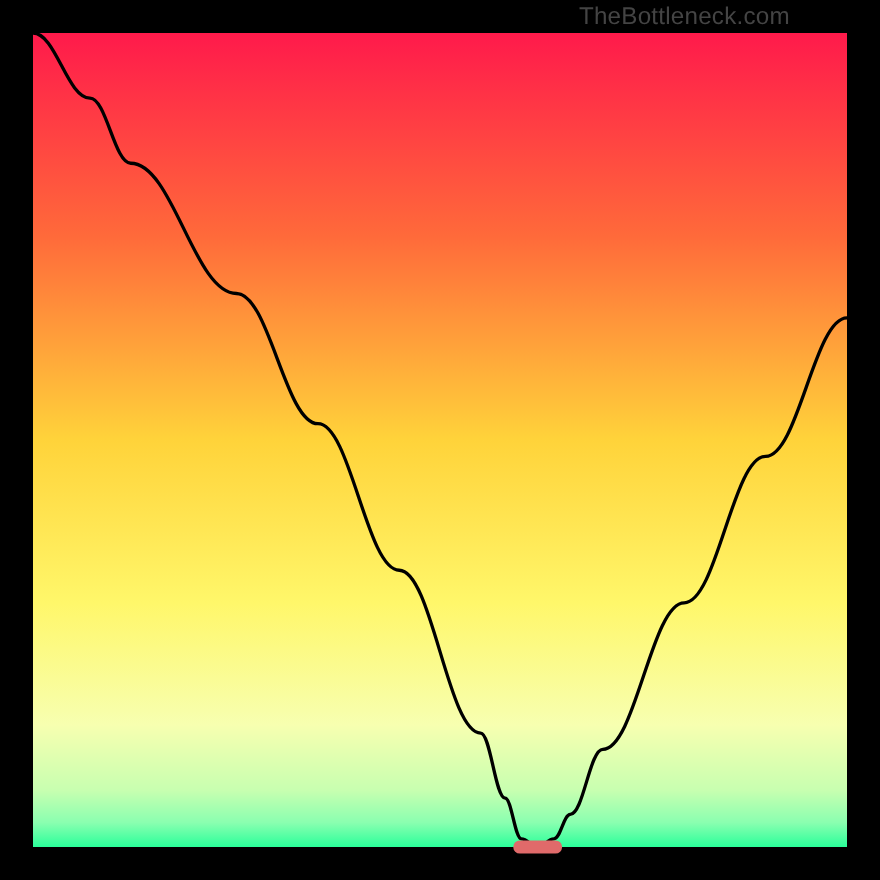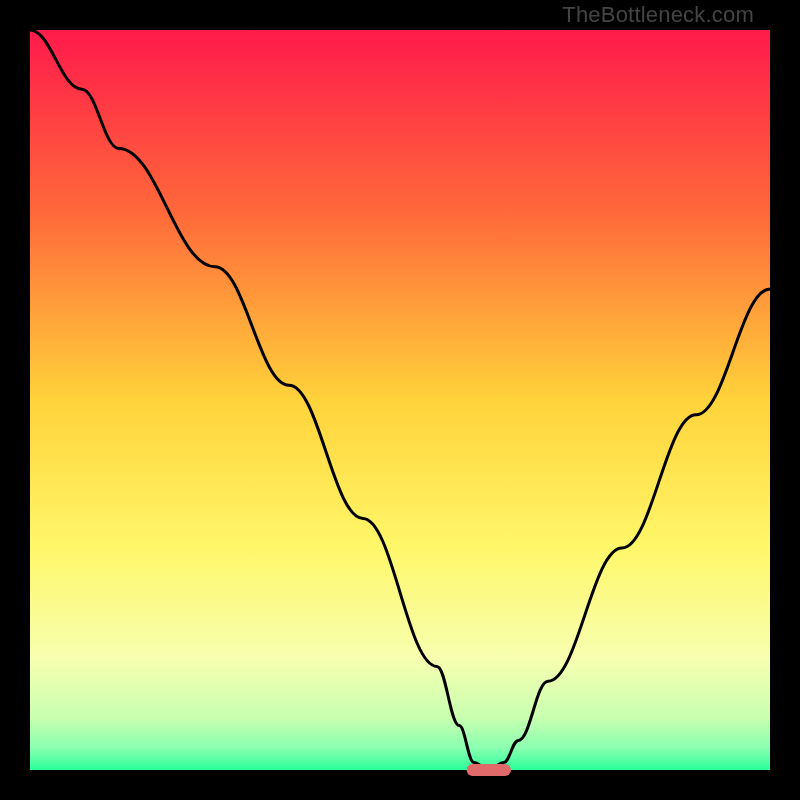--- a/index.html
+++ b/index.html
@@ -8,21 +8,20 @@
     width: 800px;
     height: 800px;
     background: #000;
     overflow: hidden;
     font-family: Arial, Helvetica, sans-serif;
   }
   .frame {
     position: relative;
     width: 728px;
     height: 800px;
-    padding-left: 36px;
   }
   .attribution {
     position: absolute;
     top: 2px;
     right: 10px;
     color: #444;
     font-size: 22px;
     letter-spacing: 0.2px;
     z-index: 3;
   }

